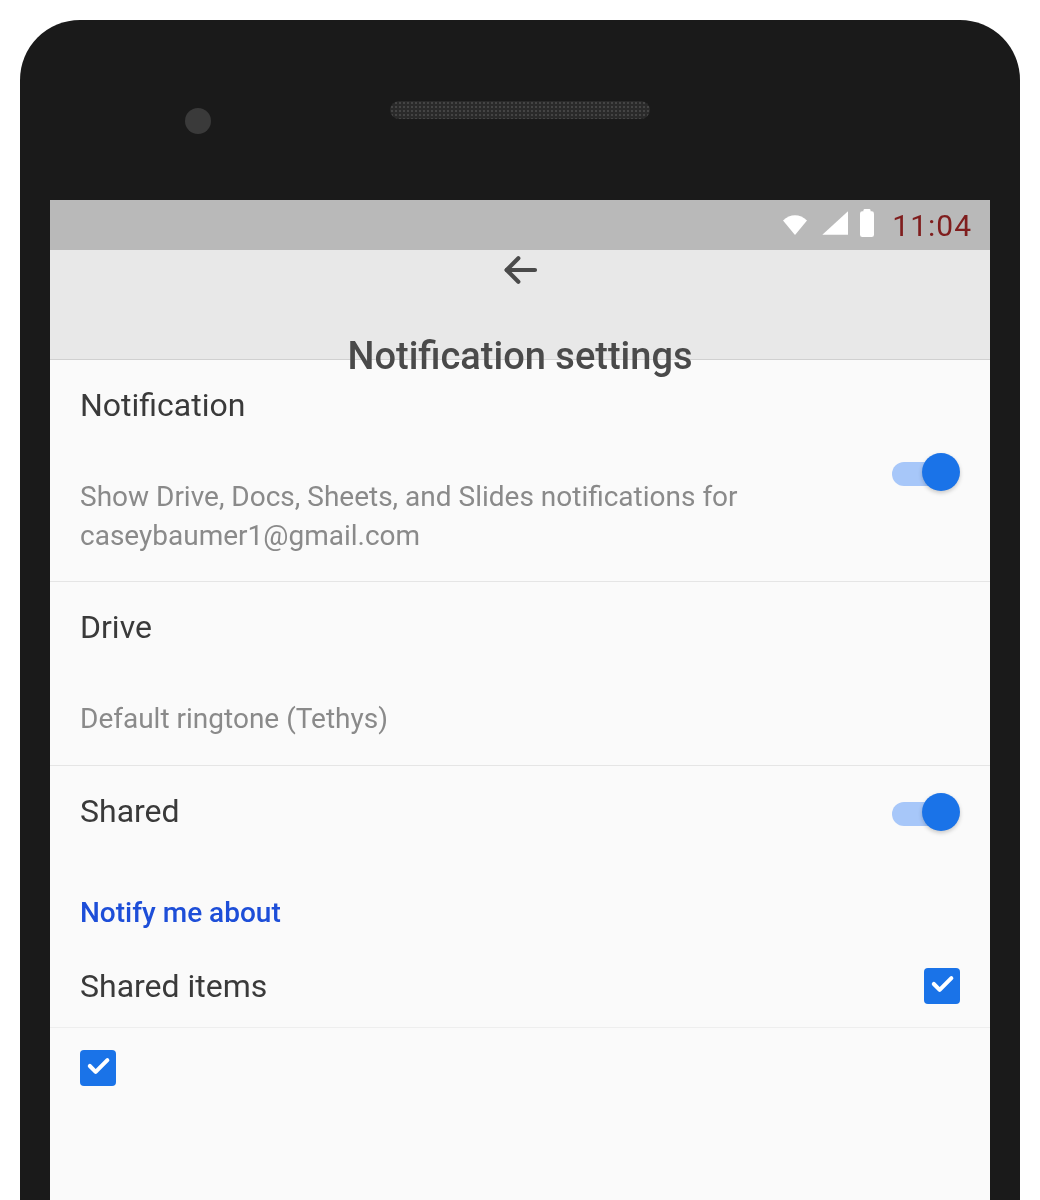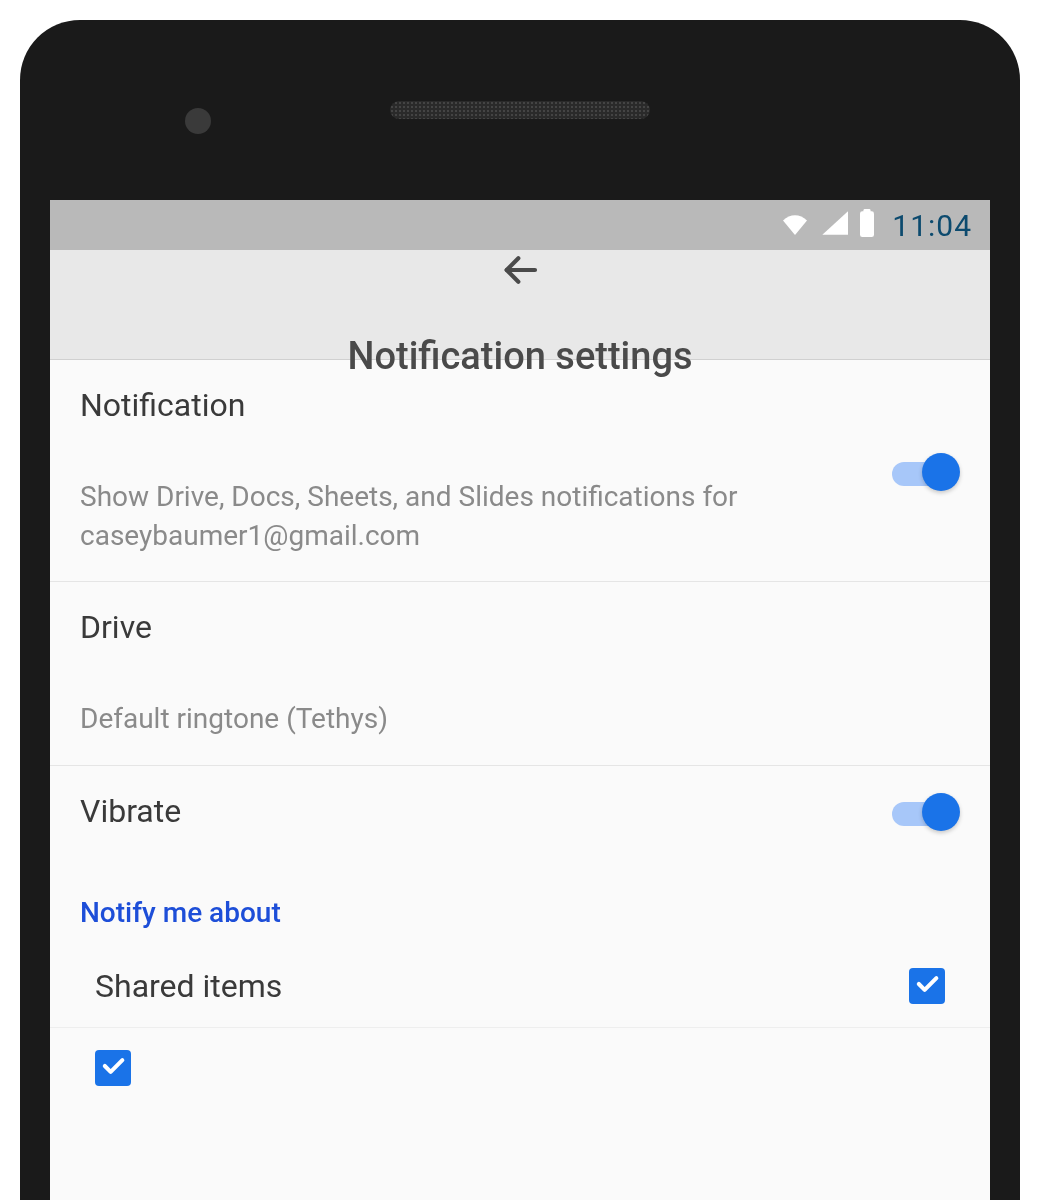--- a/index.html
+++ b/index.html
@@ -54,21 +54,21 @@
       overflow: hidden;
     }
     .status-bar {
       height: 50px;
       background: #b9b9b9;
       display: flex;
       justify-content: flex-end;
       align-items: center;
       padding: 0 18px;
       gap: 10px;
-      color: #0c4a6e;
+      color: #7f1d1d;
     }
     .status-time {
       font-size: 30px;
       font-weight: 400;
       letter-spacing: 1px;
       margin-left: 6px;
     }
     .app-bar {
       height: 110px;
       background: #e8e8e8;
@@ -149,21 +149,21 @@
     }
     .section-header {
       padding: 40px 30px 16px 30px;
       font-size: 28px;
       font-weight: 500;
       color: #1d4ed8;
     }
     .checkbox-row {
       display: flex;
       align-items: center;
-      padding: 22px 45px;
+      padding: 22px 30px;
       cursor: pointer;
     }
     .checkbox {
       width: 36px;
       height: 36px;
       background: #1a73e8;
       border-radius: 4px;
       display: flex;
       align-items: center;
       justify-content: center;
@@ -233,21 +233,21 @@
 
       <div class="settings-row">
         <div class="row-text">
           <div class="row-title">Drive</div>
           <div class="row-subtitle">Default ringtone (Tethys)</div>
         </div>
       </div>
 
       <div class="settings-row no-border">
         <div class="row-text">
-          <div class="row-title">Vibrate</div>
+          <div class="row-title">Shared</div>
         </div>
         <div class="toggle-switch">
           <div class="toggle-track"></div>
           <div class="toggle-thumb"></div>
         </div>
       </div>
 
       <div class="section-header">Notify me about</div>
 
       <div class="checkbox-row">

